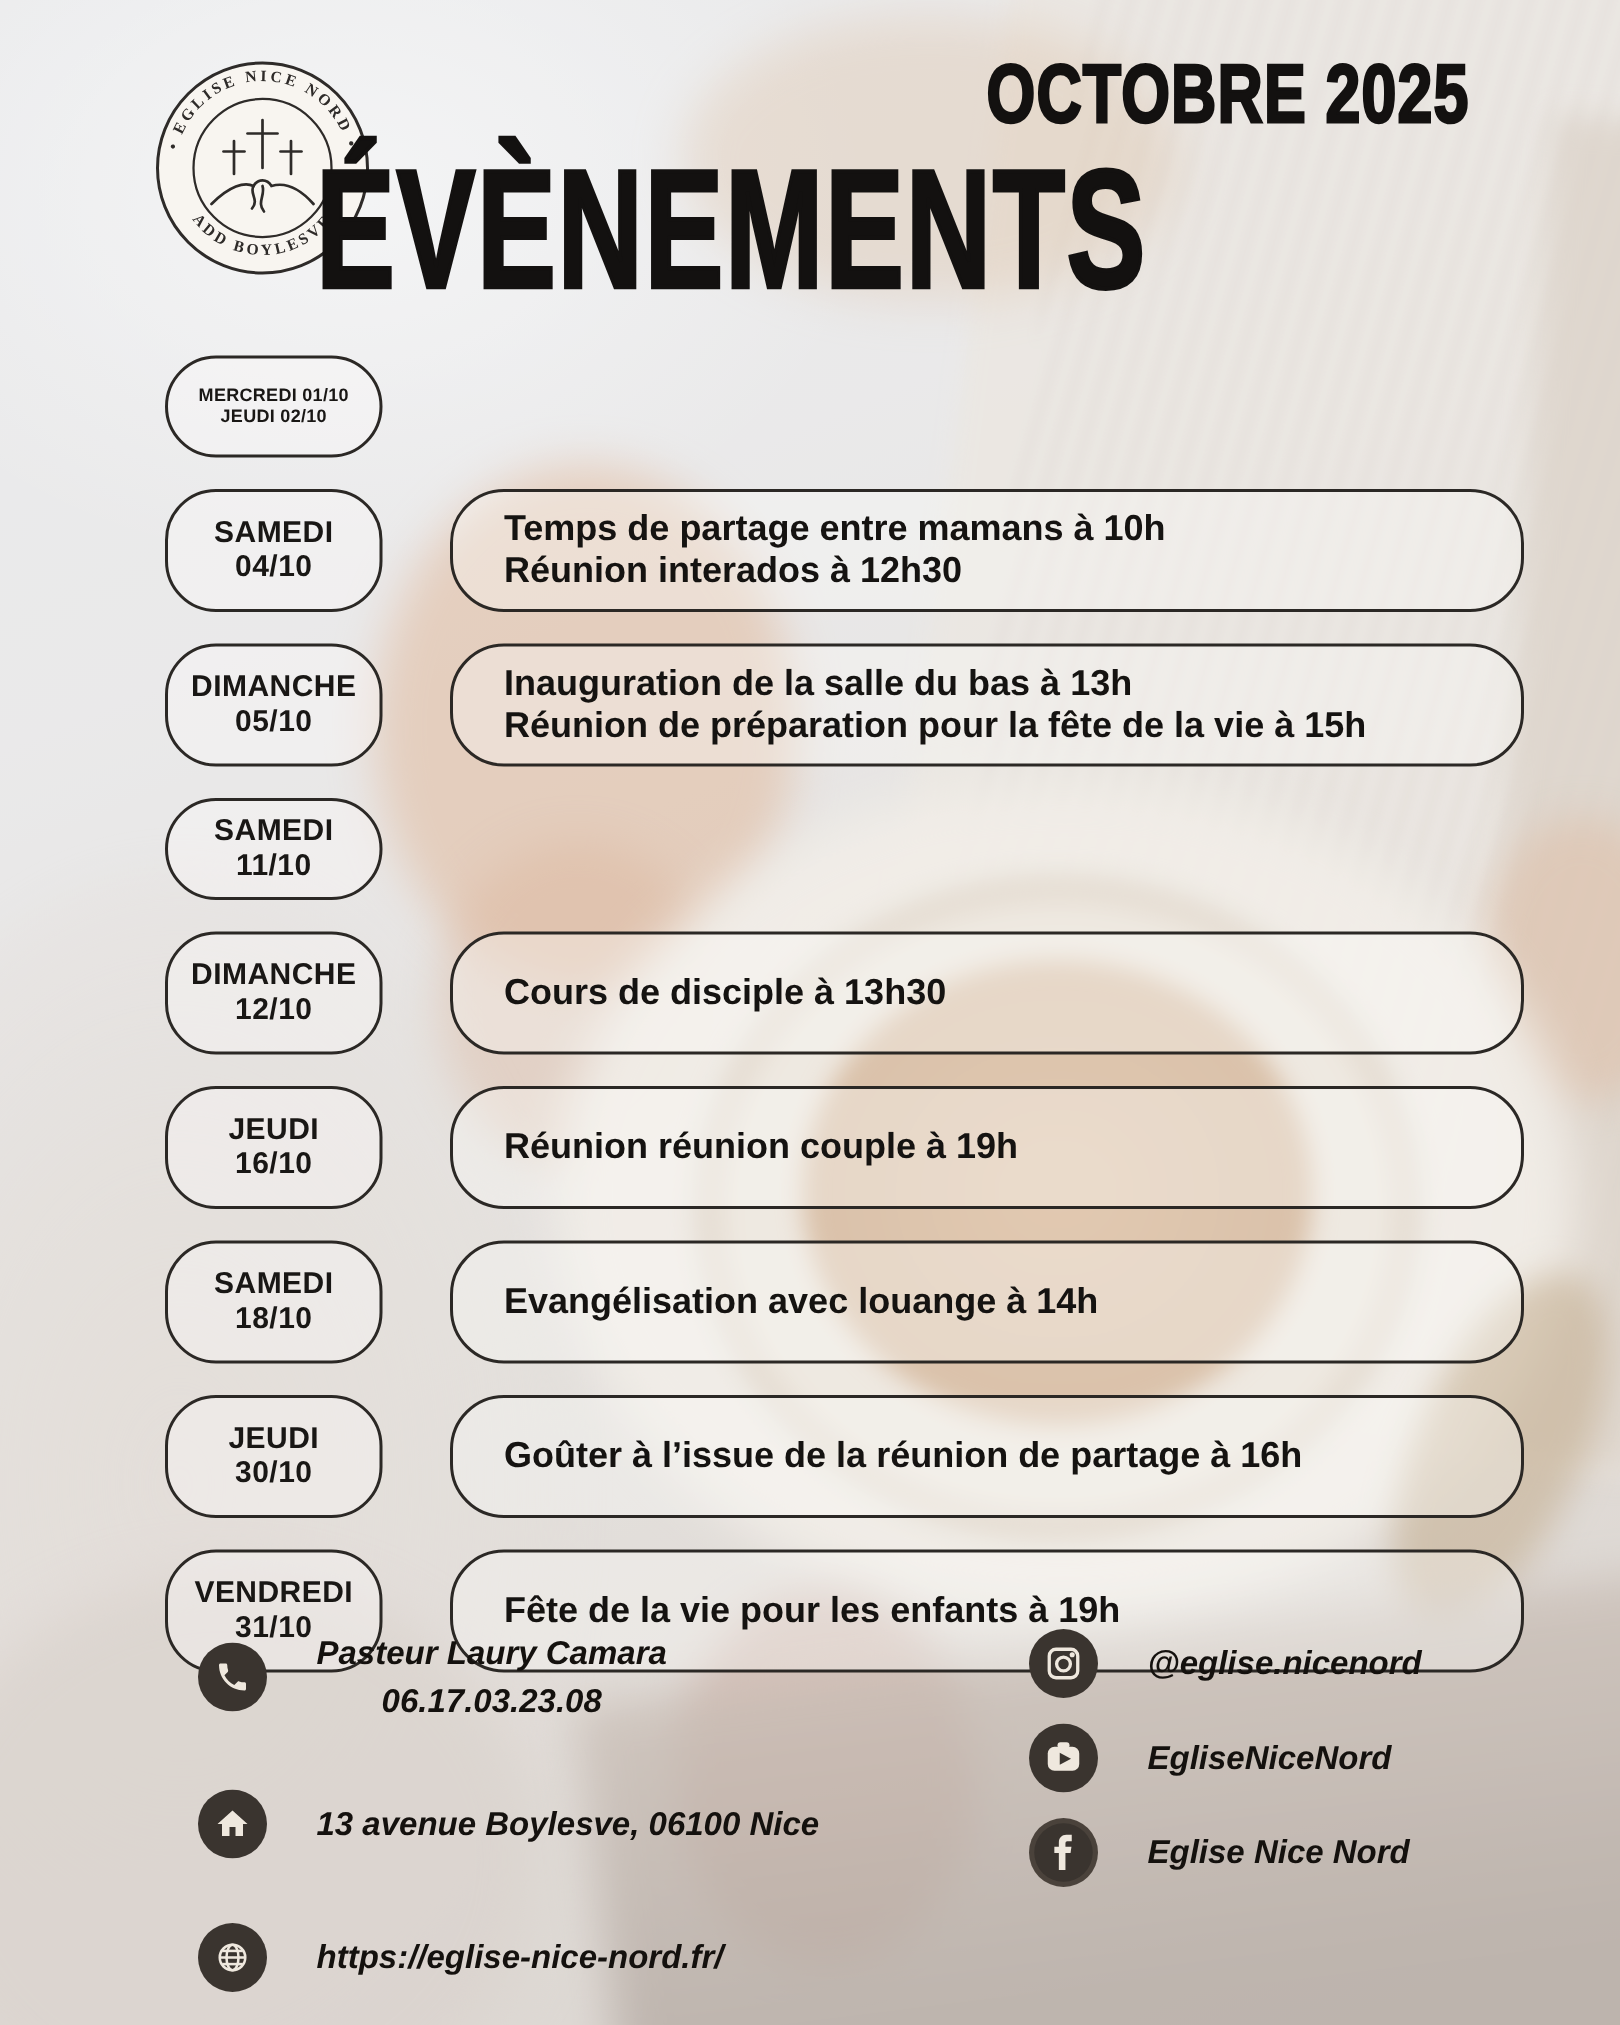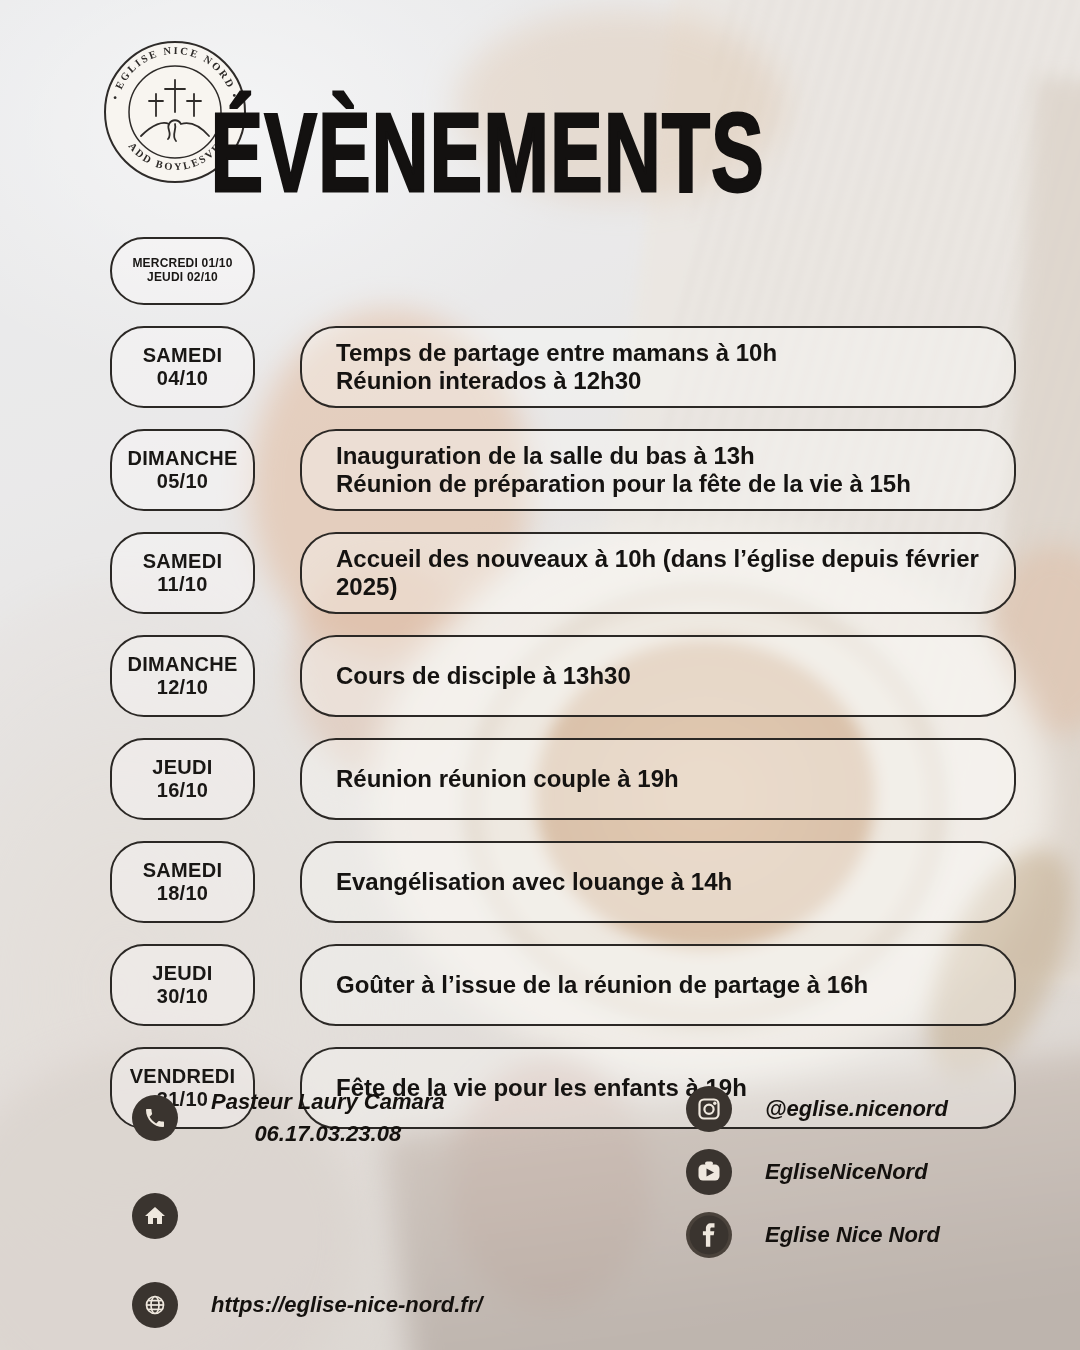--- a/index.html
+++ b/index.html
@@ -117,20 +117,23 @@
       <path d="M53,54 v22"></path>
         <path d="M46,61 h14"></path>
       <path d="M91,54 v22"></path>
         <path d="M84,61 h14"></path>
       <path d="M38,96 C50,84 60,81 66,84 C69,79 75,79 78,84 C88,81 98,87 106,96"></path>
       <path d="M66,84 C63,89 70,93 65,99"></path>
       <path d="M72,84 C74,90 68,95 73,101"></path>
     </g>
   </svg>
 
+  <div class="month-wrap">
+    <span class="heavy month">OCTOBRE 2025</span>
+  </div>
   <div class="title-wrap">
     <span class="heavy title">ÉVÈNEMENTS</span>
   </div>
 
   <div class="events">
 
     <div class="event-row">
       <div class="date-badge small">
         <span>MERCREDI 01/10</span>
         <span>JEUDI 02/10</span>
@@ -157,24 +160,20 @@
         <span>Inauguration de la salle du bas à 13h</span>
         <span>Réunion de préparation pour la fête de la vie à 15h</span>
       </div>
     </div>
 
     <div class="event-row">
       <div class="date-badge">
         <span>SAMEDI</span>
         <span>11/10</span>
       </div>
-      <div class="event-pill">
-        <span>Accueil des nouveaux à 10h (dans l’église depuis février 2025)</span>
-        <span></span>
-      </div>
     </div>
 
     <div class="event-row">
       <div class="date-badge">
         <span>DIMANCHE</span>
         <span>12/10</span>
       </div>
       <div class="event-pill">
         <span>Cours de disciple à 13h30</span>
         <span></span>
@@ -236,20 +235,21 @@
       <div class="contact-text stack">
         <div>Pasteur Laury Camara</div>
         <div>06.17.03.23.08</div>
       </div>
     </div>
     <div class="contact-row">
       <svg class="cicon" viewBox="0 0 46 46">
         <circle cx="23" cy="23" r="23" fill="#3a342f"></circle>
         <path transform="translate(11,11)" fill="#efe8de" d="M10 20v-6h4v6h5v-8h3L12 3 2 12h3v8z"></path>
       </svg>
+      <div class="contact-text">13 avenue Boylesve, 06100 Nice</div>
     </div>
     <div class="contact-row">
       <svg class="cicon" viewBox="0 0 46 46">
         <circle cx="23" cy="23" r="23" fill="#3a342f"></circle>
         <g transform="translate(11,11)" stroke="#efe8de" stroke-width="1.7" fill="none">
           <circle cx="12" cy="12" r="8.5"></circle>
           <ellipse cx="12" cy="12" rx="4" ry="8.5"></ellipse>
           <path d="M3.5,12 h17"></path>
             <path d="M5.2,7.6 h13.6"></path>
             <path d="M5.2,16.4 h13.6"></path>

